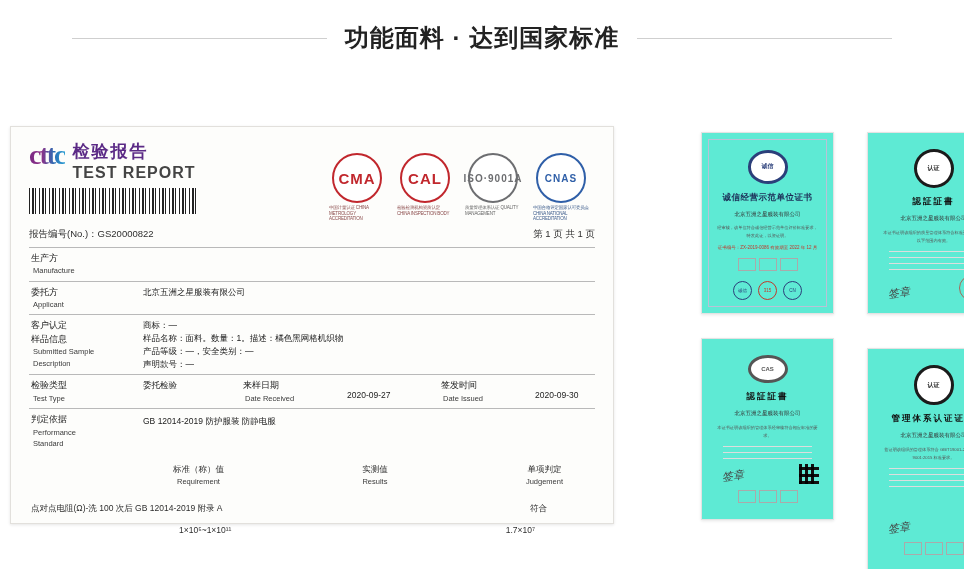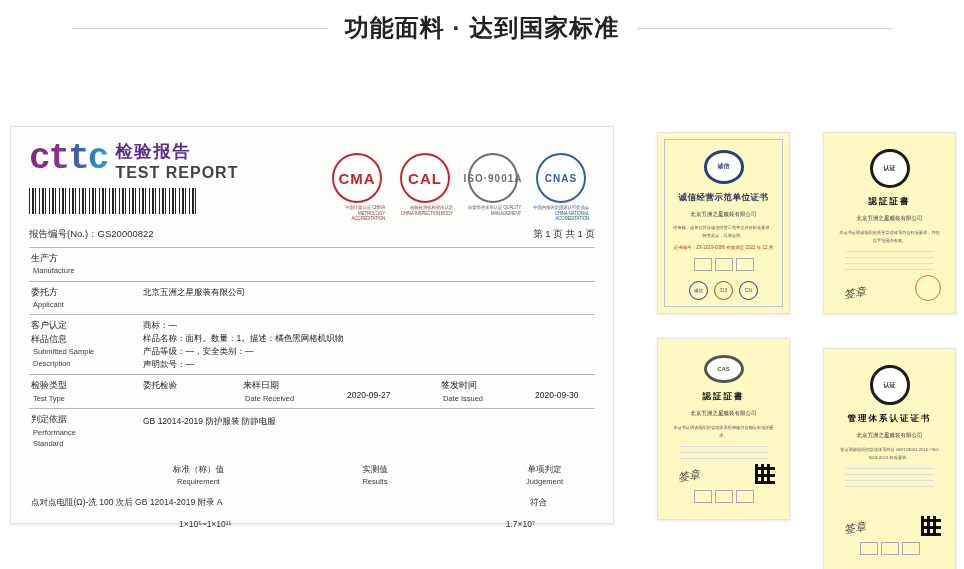--- a/index.html
+++ b/index.html
@@ -11,21 +11,21 @@
     width: 964px;
     height: 569px;
     font-family: "Liberation Sans", sans-serif;
     color: #333;
     overflow: hidden;
     position: relative;
   }
 
   
   .header {
-    padding-top: 12px;
+    padding-top: 22px;
     text-align: center;
   }
   .head-title-row {
     display: flex;
     align-items: center;
     justify-content: center;
     gap: 18px;
   }
   .rule {
     height: 1px;
@@ -74,23 +74,23 @@
     display: flex;
     align-items: flex-start;
     justify-content: space-between;
   }
   .rep-logoblock {
     display: flex;
     align-items: flex-start;
     gap: 8px;
   }
   .cttc {
-    font-size: 36px;
+    font-size: 28px;
     font-weight: bold;
-    font-family: Liberation Mono, monospace;
+    font-family: Liberation Serif, serif;
     letter-spacing: -2px;
     line-height: 1;
     background: linear-gradient(90deg,#7b2b86 0%, #8d2f86 35%, #2b6fb5 70%, #2b9fd4 100%);
     -webkit-background-clip: text;
     background-clip: text;
     color: transparent;
   }
   .rep-titles { padding-top: 2px; }
   .rep-cn {
     font-size: 17px;
@@ -115,21 +115,21 @@
       #222 3px, #222 5px, #fff 5px, #fff 6px,
       #222 6px, #222 7px, #fff 7px, #fff 10px);
   }
   .marks {
     display: flex;
     gap: 12px;
     align-items: flex-start;
     padding-top: 12px;
     padding-right: 6px;
   }
-  .mark { text-align: right; width: 56px; }
+  .mark { text-align: left; width: 56px; }
   .mark-circle {
     width: 46px;
     height: 46px;
     border-radius: 50%;
     border: 2px solid #c1272d;
     margin: 0 auto;
     display: flex;
     align-items: center;
     justify-content: center;
     font-weight: bold;
@@ -188,40 +188,41 @@
   .noline { border-top: none !important; }
   .sub-head {
     text-align: center;
     font-size: 8.5px;
     line-height: 1.5;
   }
   .sub-head .en { font-size: 7.5px; color: #3b3b3b; }
   .rep-foot {
     display: flex;
     justify-content: space-between;
-    margin-top: 6px;
+    margin-top: 12px;
     font-size: 8.5px;
     padding: 0 2px;
   }
   .rep-foot2 {
     display: flex;
     justify-content: space-between;
     margin-top: 10px;
     font-size: 8.5px;
     padding: 0 60px 0 150px;
   }
 
   
   .cert {
     position: absolute;
-    background: #fef9c3;
+    background: #5eead4;
     border: 1px solid #e3e3e3;
     box-shadow: 0 1px 3px rgba(0,0,0,0.10);
     box-sizing: border-box;
     overflow: hidden;
+    margin-left: 44px;
   }
   .c1 { left: 657px; top: 8px;  width: 133px; height: 182px; }
   .c2 { left: 823px; top: 8px;  width: 133px; height: 182px; }
   .c3 { left: 657px; top: 214px; width: 133px; height: 182px; }
   .c4 { left: 823px; top: 224px; width: 133px; height: 224px; }
 
   .cert-inner {
     position: absolute;
     inset: 6px;
     border: 1px solid #b9c2d6;

